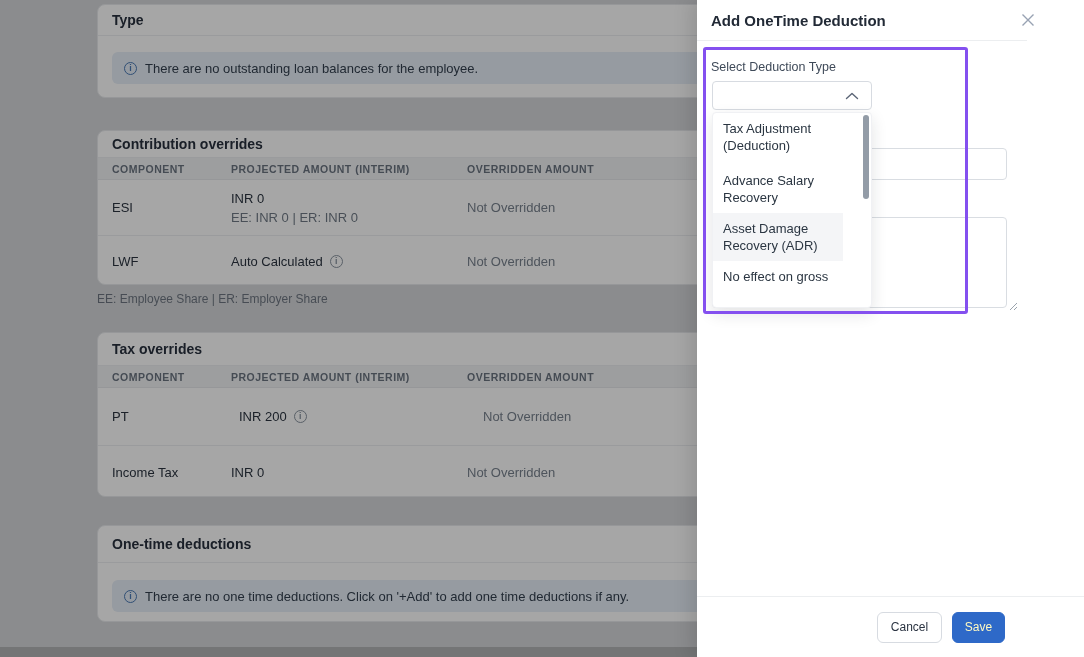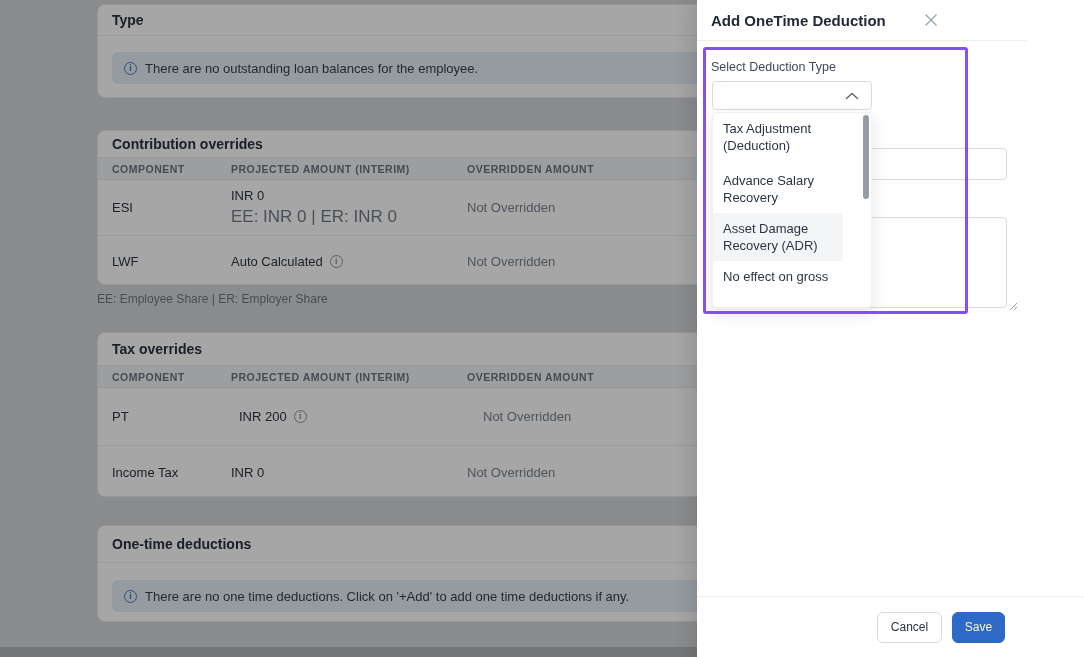--- a/index.html
+++ b/index.html
@@ -17,34 +17,34 @@
   .banner-text { font-size:13px; color:#33404f; }
   .info-i { display:inline-flex; align-items:center; justify-content:center; width:13px; height:13px; min-width:13px;
             border:1px solid currentColor; border-radius:50%; font-size:9px; font-weight:700; line-height:1; }
   .banner .info-i { color:#4a7ab5; }
   .tbl-head { display:grid; grid-template-columns:119px 236px 1fr; align-items:center; padding:0 14px;
               background:#f2f3f5; border-bottom:1px solid #e7e9ec; }
   .tbl-head span { font-size:10.5px; font-weight:700; letter-spacing:.5px; color:#6a7480; }
   .tbl-row { display:grid; grid-template-columns:119px 236px 1fr; align-items:center; padding:0 14px; }
   .tbl-row + .tbl-row { border-top:1px solid #edeff1; }
   .cell-main { font-size:13px; color:#2b3440; display:flex; align-items:center; gap:7px; }
-  .cell-sub { font-size:17px; color:#707a86; margin-top:4px; }
+  .cell-sub { font-size:13px; color:#707a86; margin-top:4px; }
   .cell-gray { font-size:13px; color:#78828e; }
   .tbl-info { color:#8a94a0; cursor:pointer; }
   .footnote { font-size:12px; color:#6e7682; margin-top:7px; }
   .bottom-strip { position:absolute; left:0; bottom:0; width:1030px; height:10px; background:#b3b4b6; }
 
   
   .overlay { position:absolute; left:0; top:0; width:697px; height:657px; background:rgba(0,0,0,0.35); z-index:5; }
 
   
   .drawer { position:absolute; left:697px; top:0; width:387px; height:657px; background:#fff; z-index:10;
             box-shadow:-6px 0 18px rgba(0,0,0,0.12); }
   .drawer-header { position:absolute; left:0; top:0; width:330px; height:41px; display:flex; align-items:center;
-                   padding:0 14px; border-bottom:1px solid #eceef0;gap:36px; }
+                   justify-content:space-between; padding:0 14px; border-bottom:1px solid #eceef0;gap:36px; }
   .drawer-title { font-size:15px; font-weight:700; color:#222a36; }
   .close-btn { width:18px; height:18px; display:flex; align-items:center; justify-content:center; cursor:pointer; margin-right:-24px; }
 
   .field-label { position:absolute; left:14px; top:60px; font-size:12.5px; color:#3f4a59; }
   .select-box { position:absolute; left:15px; top:81px; width:160px; height:29px; background:#fff;
                 border:1px solid #d7dbe1; border-radius:4px; display:flex; align-items:center;
                 justify-content:flex-end; padding-right:12px; cursor:pointer; z-index:2; }
   .text-input { position:absolute; left:15px; top:148px; width:295px; height:32px; border:1px solid #d9dde2;
                 border-radius:4px; background:#fff; z-index:1; font-size:13px; padding:0 8px; color:#2b3440; }
   .notes-area { position:absolute; left:15px; top:217px; width:295px; height:91px; border:1px solid #d9dde2;

